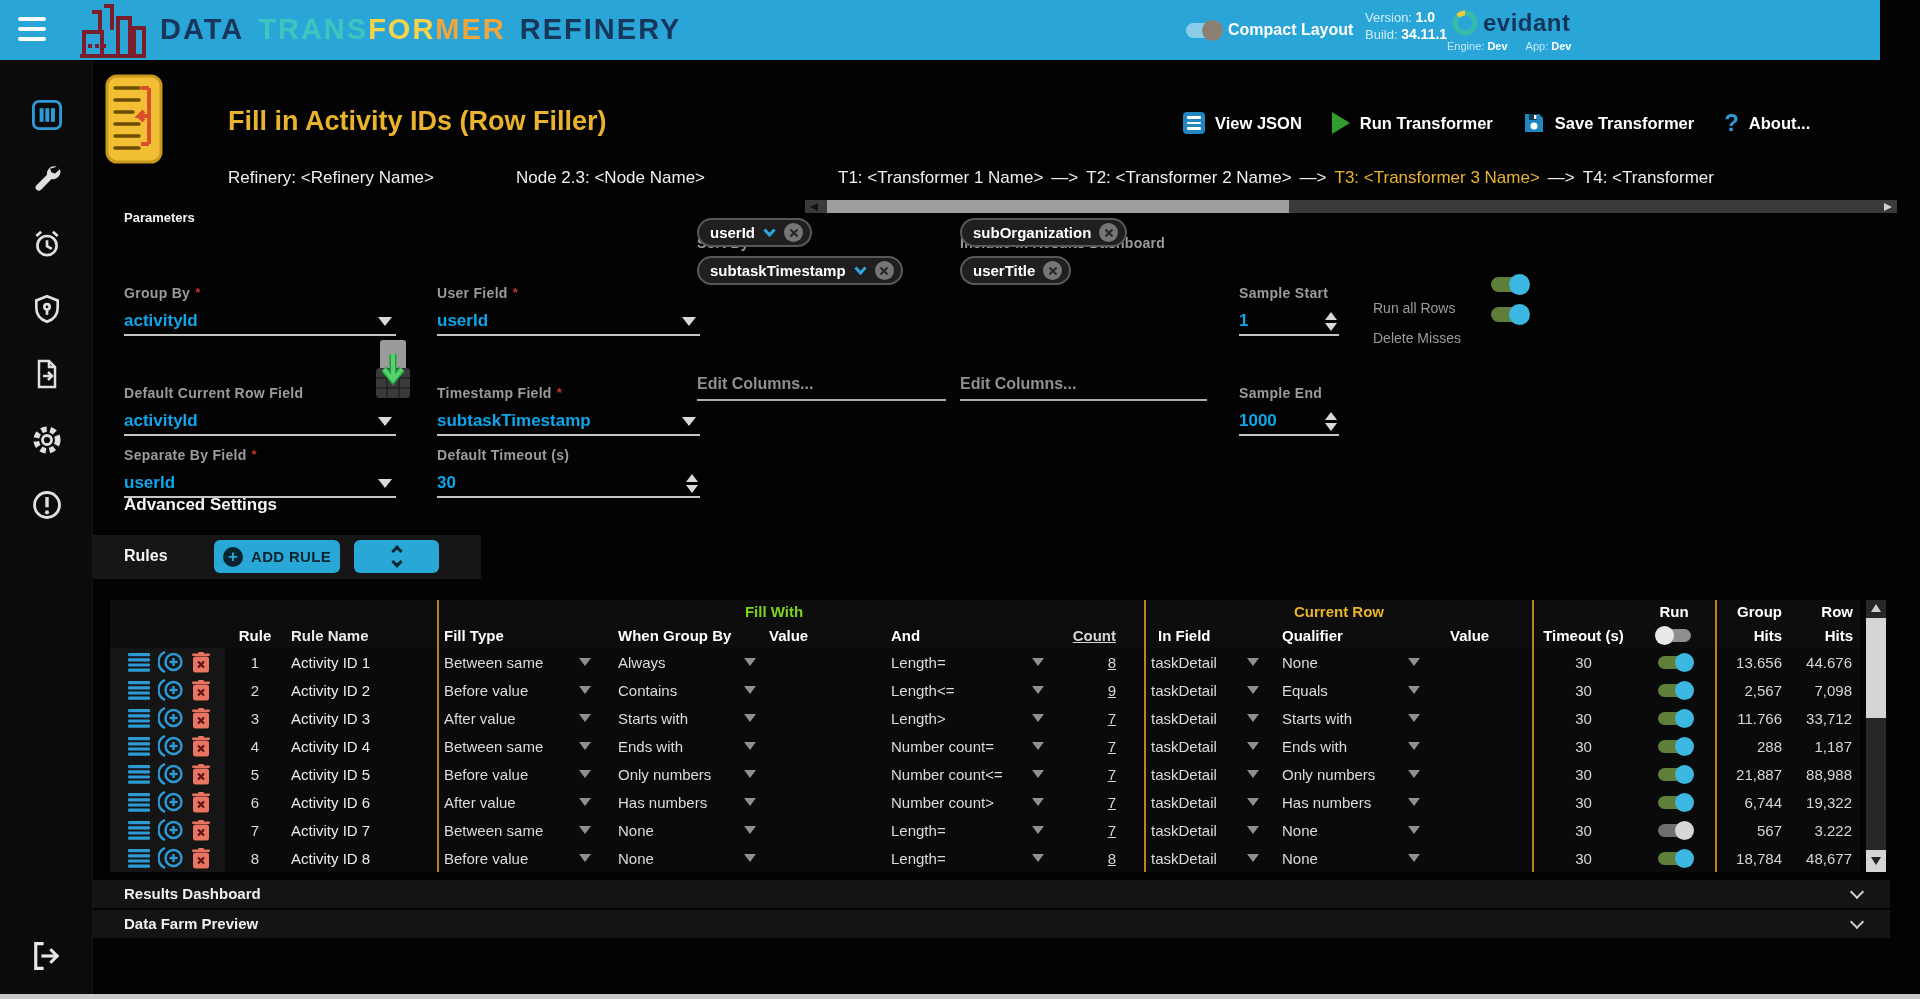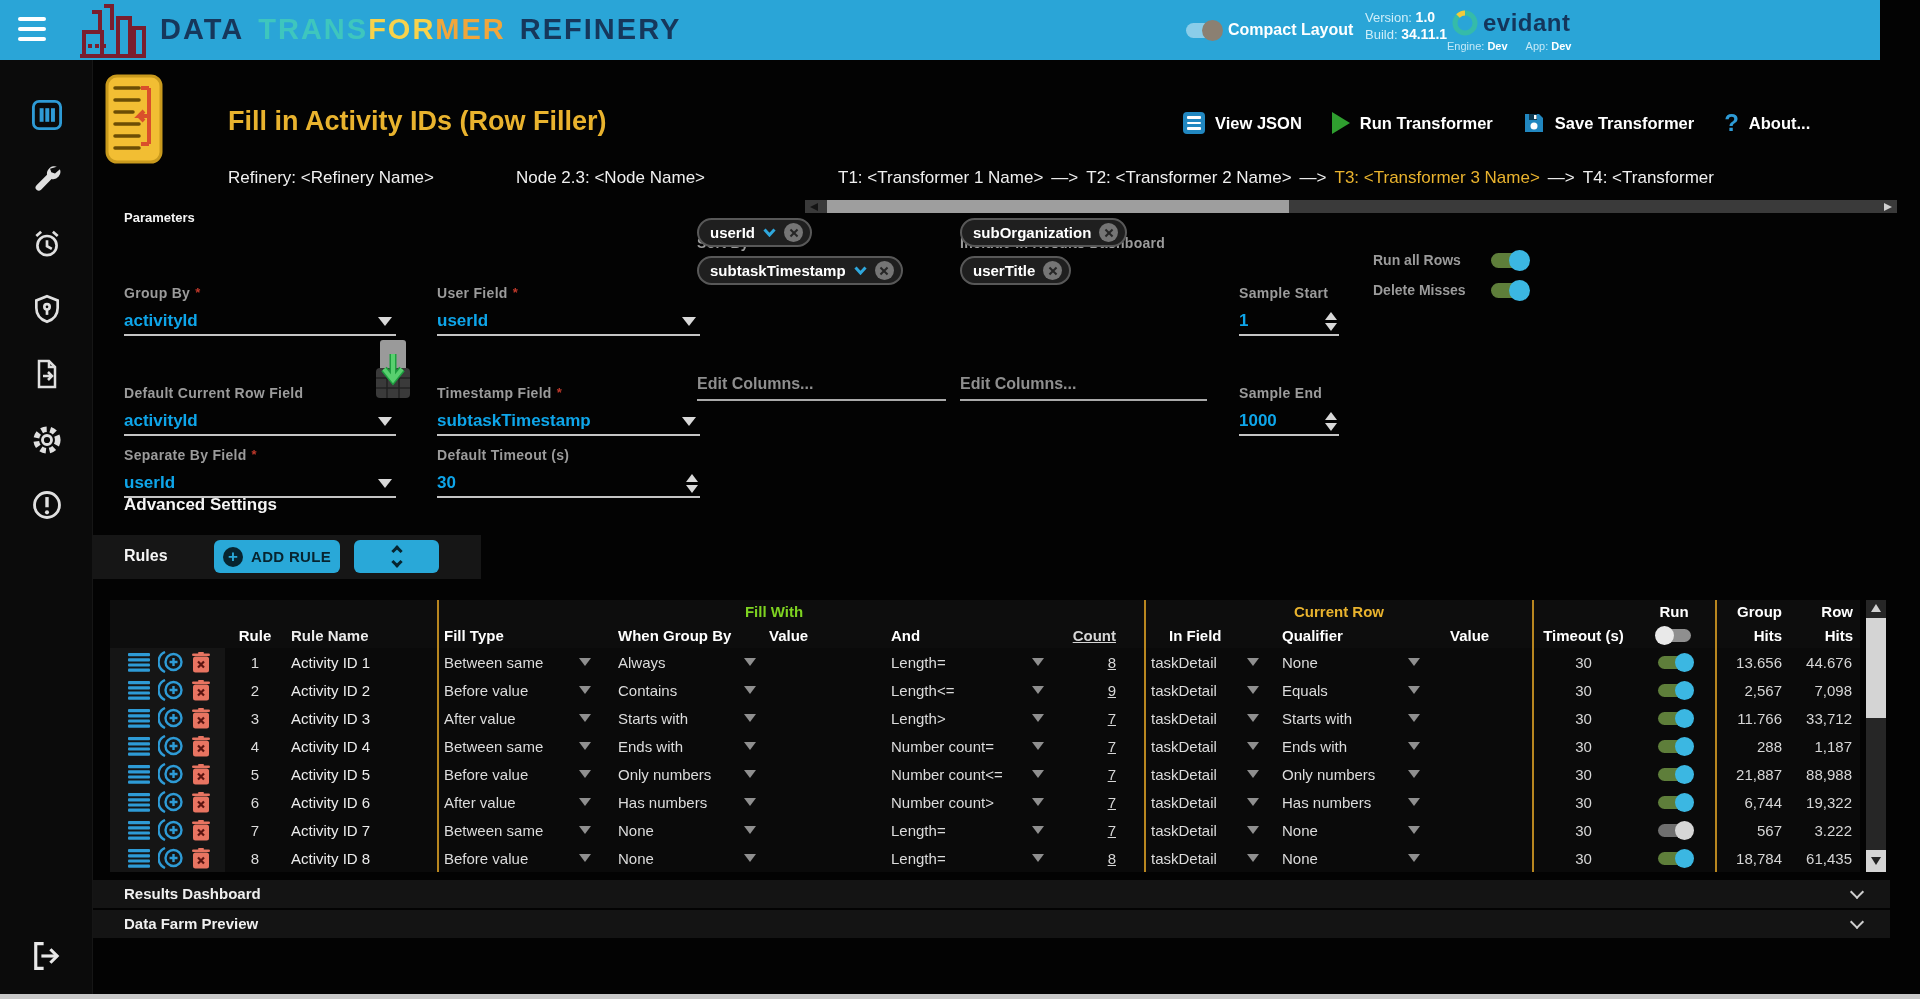--- a/index.html
+++ b/index.html
@@ -69,21 +69,21 @@
   .spin-dn { width:0; height:0; border-left:6px solid transparent; border-right:6px solid transparent; border-top:8px solid #d9d9d9; }
 
   .chip { position:absolute; display:inline-flex; align-items:center; gap:8px; height:29px; padding:0 7px 0 11px; background:#1f1f1f; border:2px solid #585858; border-radius:15px; color:#fff; font-weight:bold; font-size:15px; cursor:pointer; white-space:nowrap; }
   .chip svg { display:block; }
   .xb { position:relative; width:19px; height:19px; border-radius:50%; background:#757575; flex:0 0 auto; cursor:pointer; }
   .xb i { position:absolute; left:4.5px; top:8.5px; width:10px; height:2px; background:#262626; }
   .xb i.a { transform:rotate(45deg); } .xb i.b { transform:rotate(-45deg); }
   .editcols { position:absolute; color:#8f8f8f; font-size:16px; font-weight:bold; border-bottom:2px solid #aaa; height:26px; cursor:text; }
 
   .tglrow { position:absolute; display:flex; align-items:center; cursor:pointer; }
-  .tglrow .tlabel { color:#9b9b9b; font-size:14px; font-weight:bold; width:118px; white-space:nowrap; }
+  .tglrow .tlabel { color:#9b9b9b; font-size:14px; font-weight:normal; width:118px; white-space:nowrap;margin-top:48px; }
   .tgl { position:relative; width:36px; height:15px; border-radius:8px; background:#5E7E3A; flex:0 0 auto; cursor:pointer; }
   .tgl .knob { position:absolute; right:-3px; top:-3px; width:21px; height:21px; border-radius:50%; background:#3BB7E2; }
   .tgl.off { background:#8f8f8f; }
   .tgl.off .knob { background:#e9e9e9; }
   .tgl.master .knob { left:-3px; right:auto; }
   .tgl.sm { width:33px; height:13px; }
   .tgl.sm .knob { width:19px; height:19px; }
   .tgl.rowoff { background:#6f6f6f; }
   .tgl.rowoff .knob { background:#d6d6d6; }
 
@@ -480,21 +480,21 @@
 
       <div class="trow hb">
         <div class="cell"></div>
         <div class="cell hd c-rule">Rule</div>
         <div class="cell hd c-name">Rule Name</div>
         <div class="cell hd sep" style="padding-left:5px">Fill Type</div>
         <div class="cell hd" style="padding-left:5px">When Group By</div>
         <div class="cell hd" style="padding-left:4px">Value</div>
         <div class="cell hd" style="padding-left:22px">And</div>
         <div class="cell hd c-count">Count</div>
-        <div class="cell hd sep" style="padding-left:23px">In Field</div>
+        <div class="cell hd sep" style="padding-left:12px">In Field</div>
         <div class="cell hd" style="padding-left:9px">Qualifier</div>
         <div class="cell hd" style="padding-left:12px">Value</div>
         <div class="cell hd sep" style="justify-content:center">Timeout (s)</div>
         <div class="cell c-run">
             <span class="tgl sm master off">
               <span class="knob"></span>
             </span>
           </div>
         <div class="cell hd sep" style="justify-content:flex-end; padding-right:8px">Hits</div>
         <div class="cell hd" style="justify-content:flex-end; padding-right:7px">Hits</div>
@@ -1018,21 +1018,21 @@
               <span class="tri"></span>
             </div>
     <div class="cell c-vc"></div>
     <div class="cell c-to sep">30</div>
     <div class="cell c-run">
               <span class="tgl sm">
                 <span class="knob"></span>
               </span>
             </div>
     <div class="cell c-gh sep">18,784</div>
-    <div class="cell c-rh">61,435</div>
+    <div class="cell c-rh">48,677</div>
   </div>
 </div>
     </div>
 
     <div class="vscroll">
       <span class="up"></span>
       <span class="vthumb"></span>
       <span class="dnbox"></span>
       <span class="dn"></span>
     </div>

